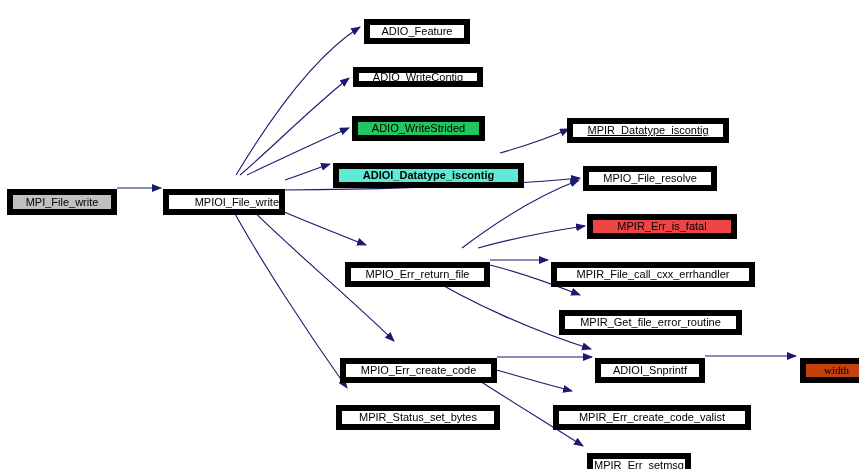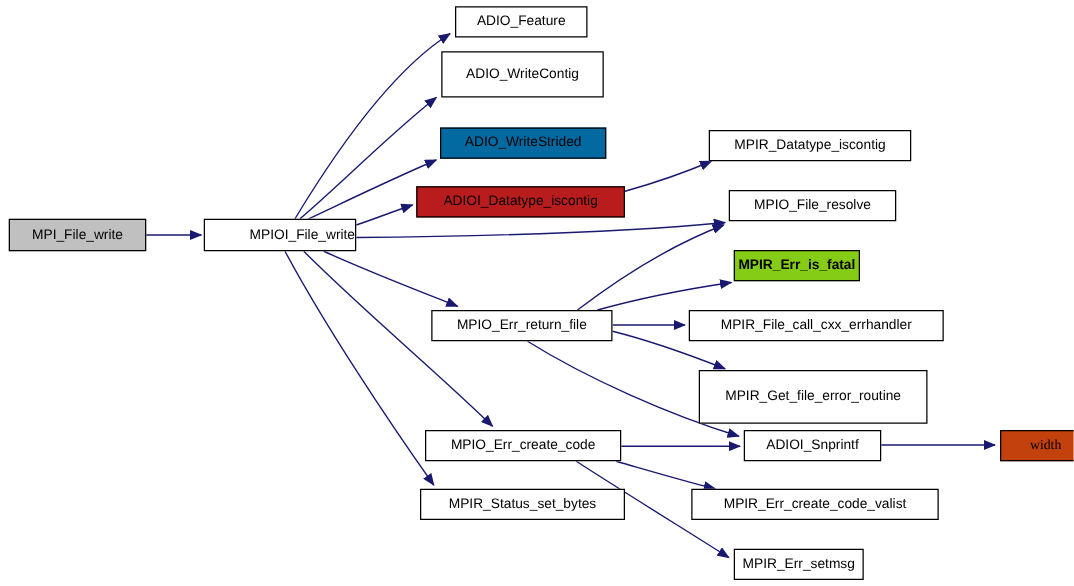--- a/index.html
+++ b/index.html
@@ -9,30 +9,31 @@
     height: 469px;
     background: #ffffff;
     font-family: "Liberation Sans", sans-serif;
     overflow: hidden;
   }
   #edge-layer { position: absolute; left: 0; top: 0; }
   .edge { fill: none; stroke-width: 1.1px; }
   .node {
     position: absolute;
     box-sizing: border-box;
-    border: 1px solid #0f766e;
+    border: 6px solid #0f766e;
     background: #ffffff;
     display: flex;
     align-items: center;
     justify-content: center;
     font-size: 11px;
     line-height: 1;
     color: #000000;
     white-space: nowrap;
     cursor: pointer;
+    margin-top: 14px;
   }
   .node.selected { background: #c0c0c0; }
   .node span { pointer-events: none; }
 </style>
 </head>
 <body>
 
 <div id="stage">
   <svg id="edge-layer" width="859" height="469" viewBox="0 0 859 469" xmlns="http://www.w3.org/2000/svg">
     <defs>
@@ -65,45 +66,45 @@
   <div id="node-group">
       <div class="node selected" style="left: 7px; top: 175px; width: 110px; height: 26px; border-color: rgb(0, 0, 0); background: rgb(192, 192, 192);">
         <span>MPI_File_write</span>
       </div>
       <div class="node" style="left: 163px; top: 175px; width: 122px; height: 26px; border-color: rgb(0, 0, 0); background: rgb(255, 255, 255); justify-content: flex-end;">
         <span>MPIOI_File_write</span>
       </div>
       <div class="node" style="left: 364px; top: 5px; width: 106px; height: 25px; border-color: rgb(0, 0, 0); background: rgb(255, 255, 255);">
         <span>ADIO_Feature</span>
       </div>
-      <div class="node" style="left: 353px; top: 41px; width: 130px; height: 37px; border-color: rgb(0, 0, 0); background: rgb(255, 255, 255);">
+      <div class="node" style="left: 353px; top: 53px; width: 130px; height: 20px; border-color: rgb(0, 0, 0); background: rgb(255, 255, 255);">
         <span>ADIO_WriteContig</span>
       </div>
-      <div class="node" style="left: 352px; top: 102px; width: 133px; height: 25px; border-color: rgb(0, 0, 0); background: #0369a1;">
+      <div class="node" style="left: 352px; top: 102px; width: 133px; height: 25px; border-color: rgb(0, 0, 0); background: #22c55e;">
         <span>ADIO_WriteStrided</span>
       </div>
-      <div class="node" style="left: 333px; top: 149px; width: 167px; height: 25px; border-color: rgb(0, 0, 0); background: #b91c1c;">
+      <div class="node" style="left: 333px; top: 149px; width: 191px; height: 25px; border-color: rgb(0, 0, 0); background: #5eead4; font-weight: bold;">
         <span>ADIOI_Datatype_iscontig</span>
       </div>
-      <div class="node" style="left: 567px; top: 104px; width: 162px; height: 25px; border-color: rgb(0, 0, 0); background: rgb(255, 255, 255);">
+      <div class="node" style="left: 567px; top: 104px; width: 162px; height: 25px; border-color: rgb(0, 0, 0); background: rgb(255, 255, 255); text-decoration: underline;">
         <span>MPIR_Datatype_iscontig</span>
       </div>
       <div class="node" style="left: 583px; top: 152px; width: 134px; height: 25px; border-color: rgb(0, 0, 0); background: rgb(255, 255, 255);">
         <span>MPIO_File_resolve</span>
       </div>
-      <div class="node" style="left: 587px; top: 200px; width: 101px; height: 25px; border-color: rgb(0, 0, 0); background: #84cc16; font-weight: bold;">
+      <div class="node" style="left: 587px; top: 200px; width: 150px; height: 25px; border-color: rgb(0, 0, 0); background: #ef4444;">
         <span>MPIR_Err_is_fatal</span>
       </div>
       <div class="node" style="left: 345px; top: 248px; width: 145px; height: 25px; border-color: rgb(0, 0, 0); background: rgb(255, 255, 255);">
         <span>MPIO_Err_return_file</span>
       </div>
       <div class="node" style="left: 551px; top: 248px; width: 204px; height: 25px; border-color: rgb(0, 0, 0); background: rgb(255, 255, 255);">
         <span>MPIR_File_call_cxx_errhandler</span>
       </div>
-      <div class="node" style="left: 559px; top: 296px; width: 183px; height: 43px; border-color: rgb(0, 0, 0); background: rgb(255, 255, 255);">
+      <div class="node" style="left: 559px; top: 296px; width: 183px; height: 25px; border-color: rgb(0, 0, 0); background: rgb(255, 255, 255);">
         <span>MPIR_Get_file_error_routine</span>
       </div>
       <div class="node" style="left: 340px; top: 344px; width: 157px; height: 25px; border-color: rgb(0, 0, 0); background: rgb(255, 255, 255);">
         <span>MPIO_Err_create_code</span>
       </div>
       <div class="node" style="left: 595px; top: 344px; width: 110px; height: 25px; border-color: rgb(0, 0, 0); background: rgb(255, 255, 255);">
         <span>ADIOI_Snprintf</span>
       </div>
       <div class="node" style="left: 800px; top: 344px; width: 73px; height: 25px; border-color: rgb(0, 0, 0); background: #c2410c; font-family: Liberation Serif, serif;">
         <span>width</span>

